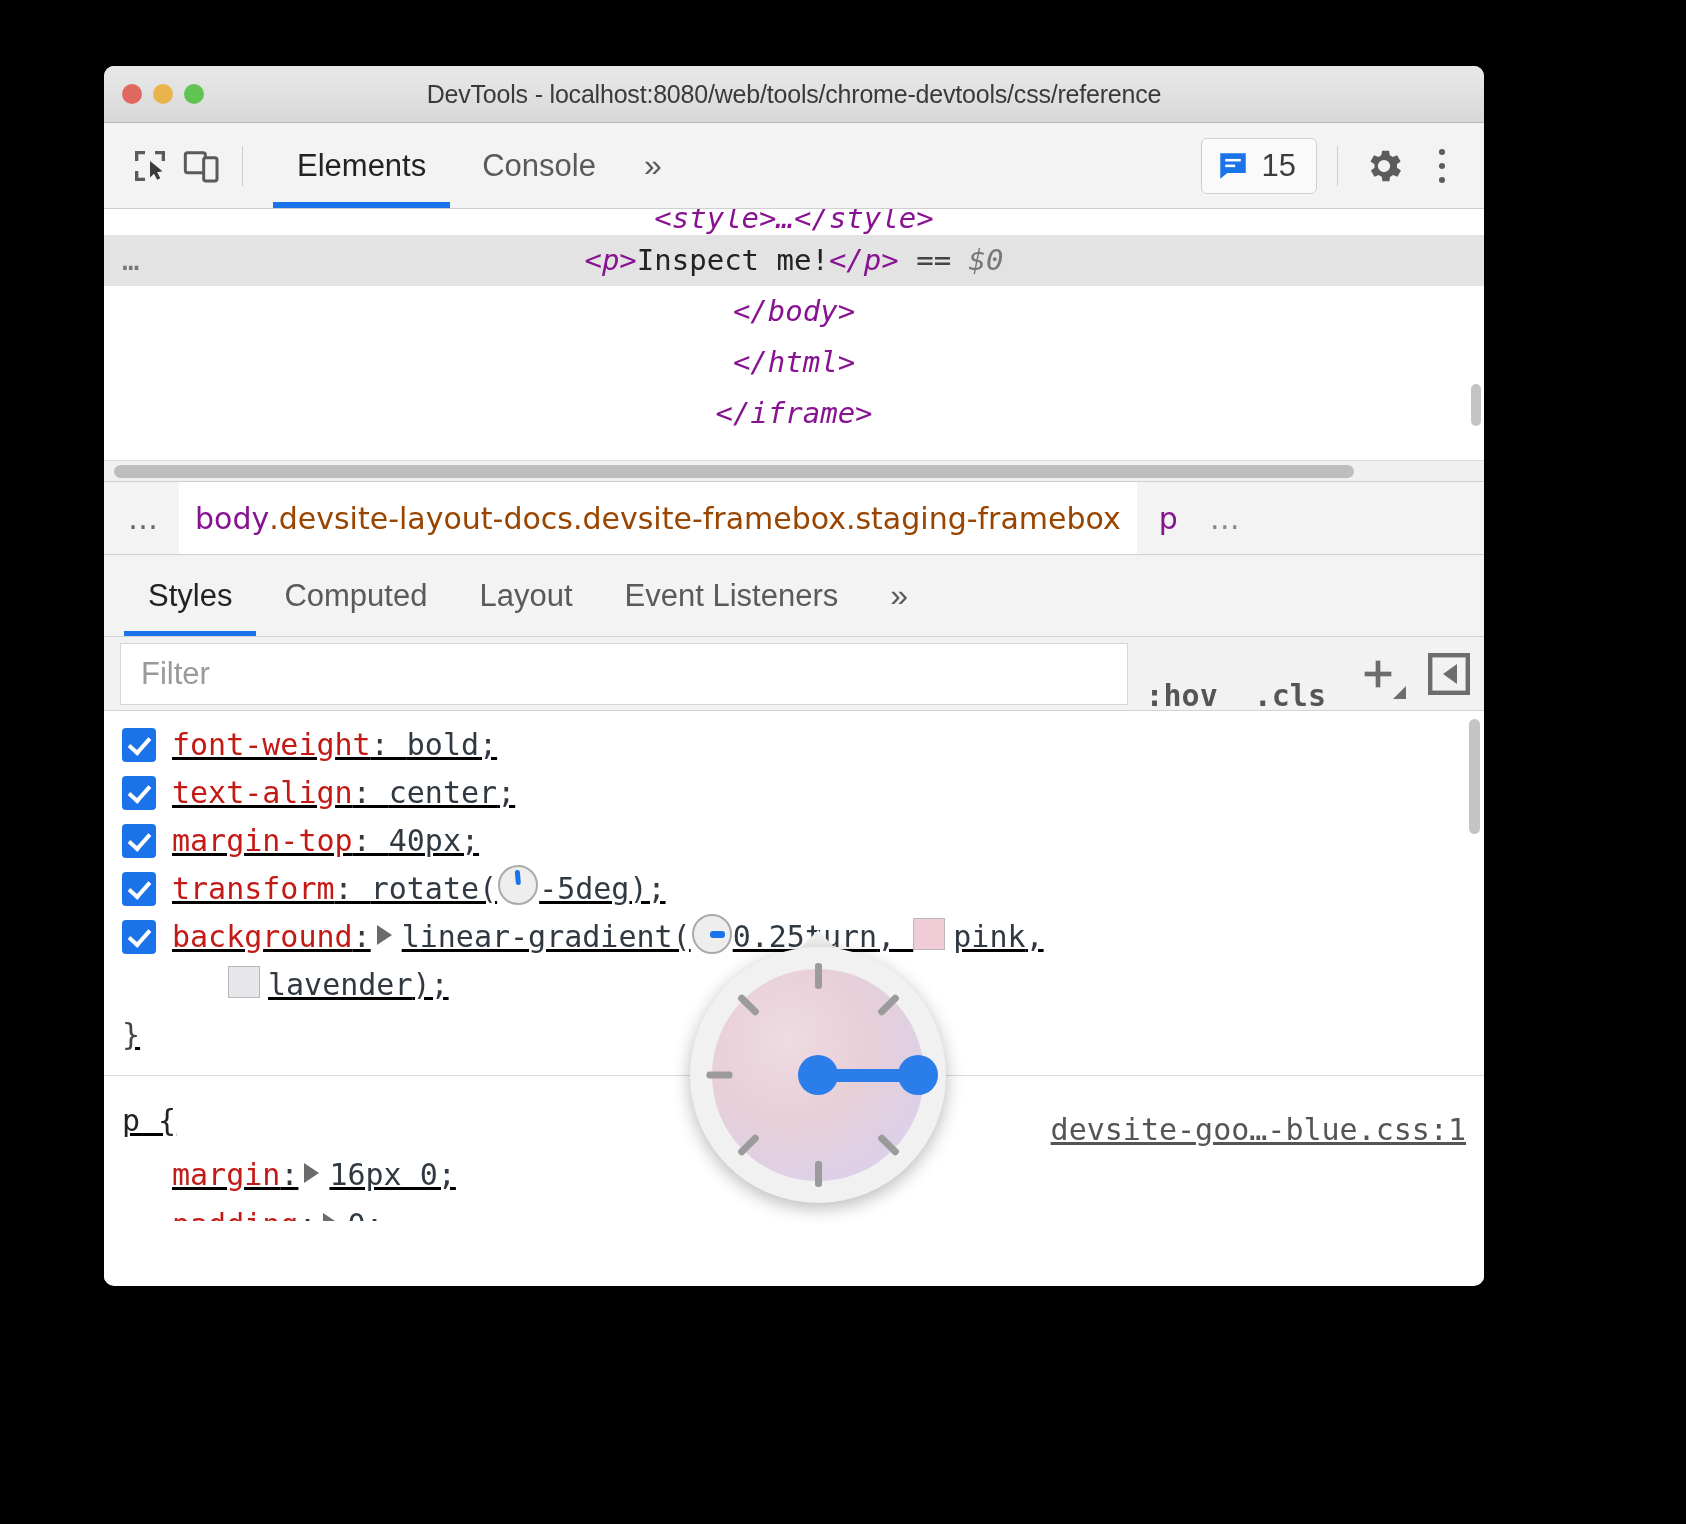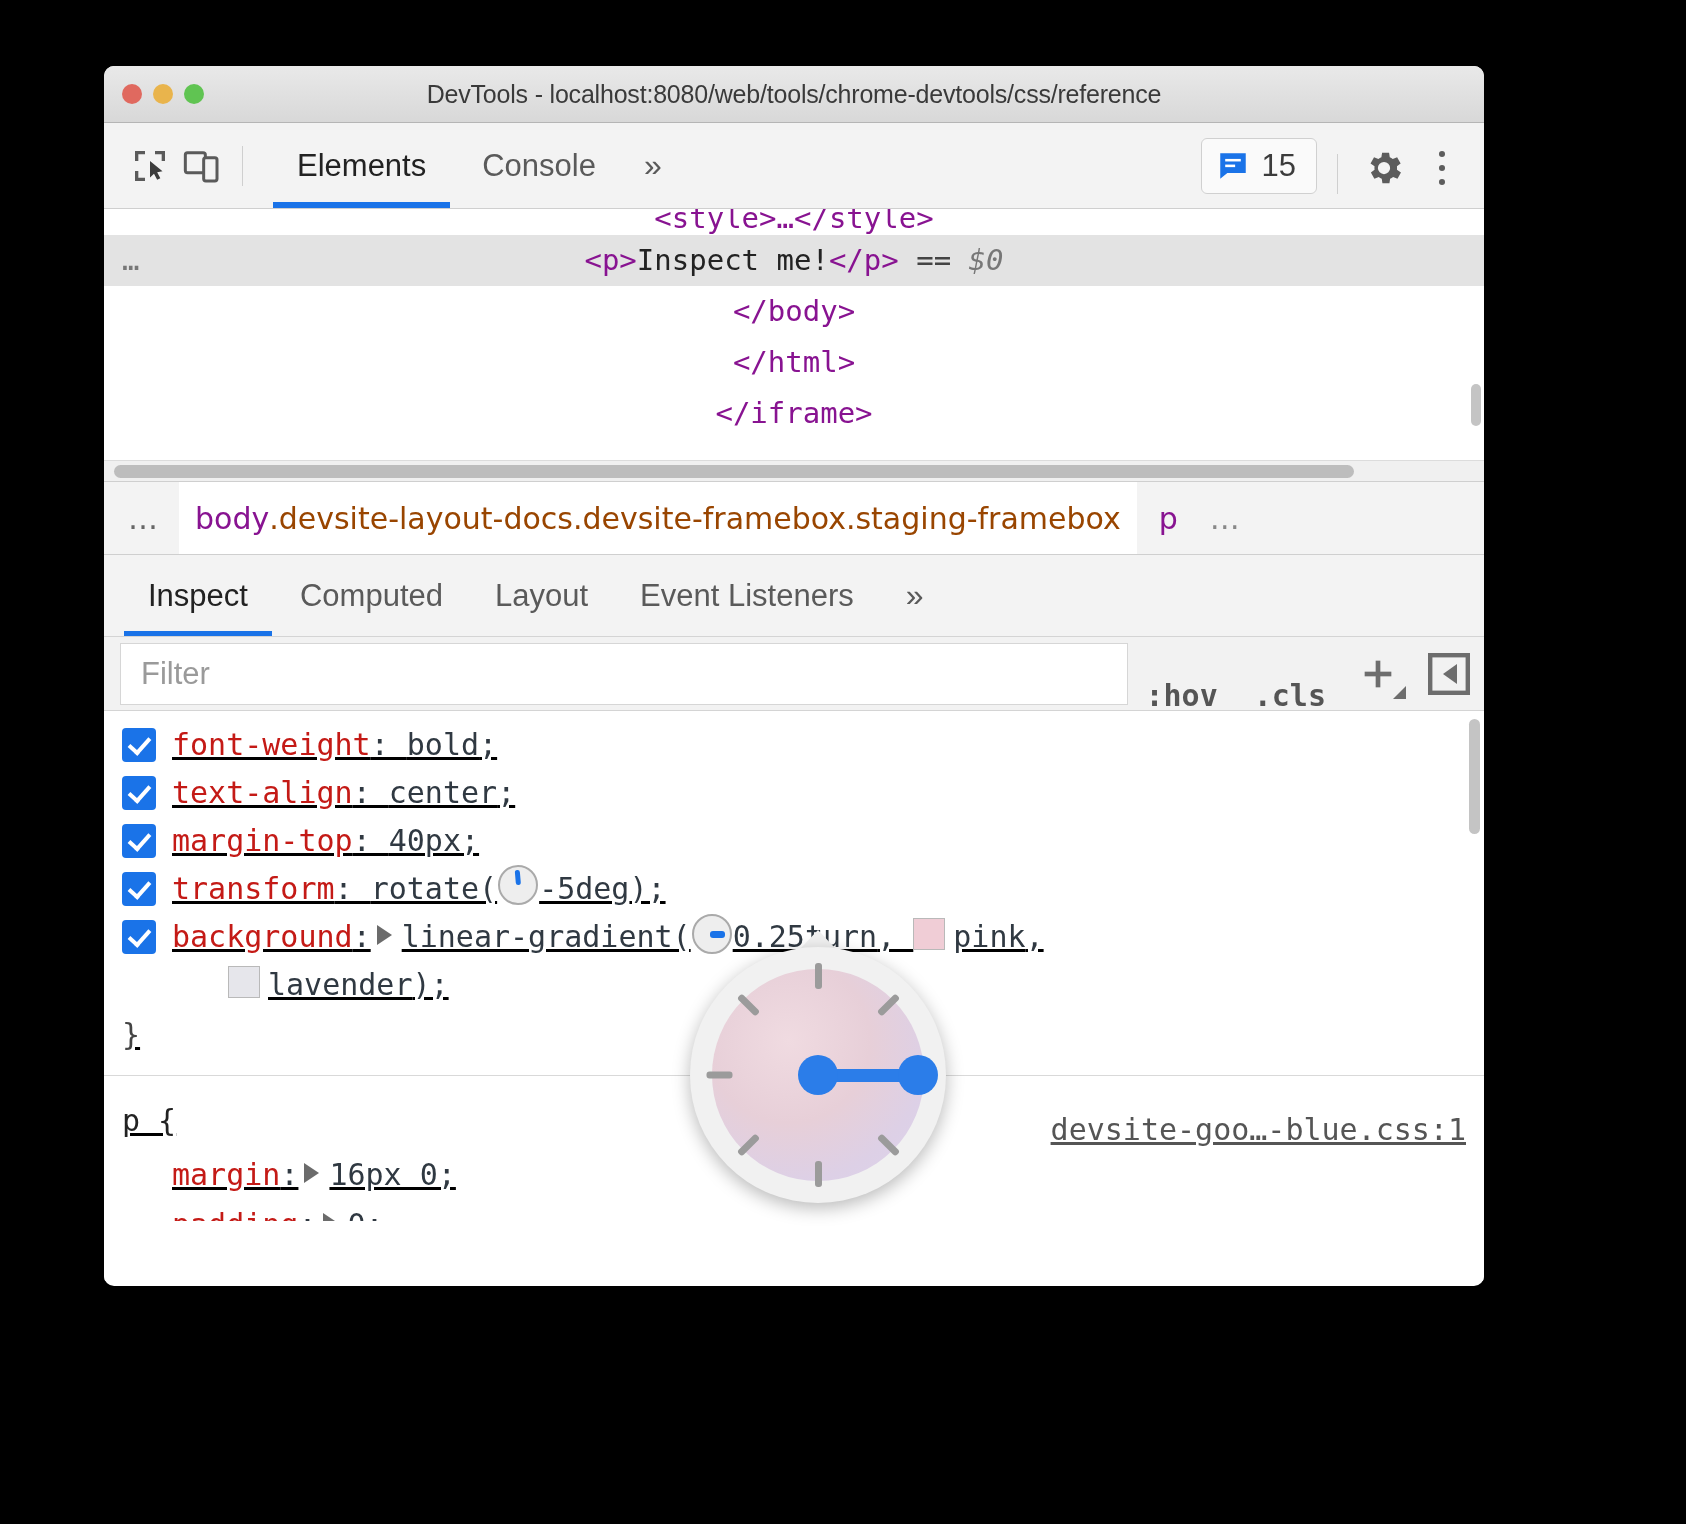--- a/index.html
+++ b/index.html
@@ -108,21 +108,21 @@
     position: absolute;
     left: 4px; right: 4px; bottom: 0;
     height: 6px;
     background: #1a73e8;
   }
   .tab.more { font-size: 32px; color: #5a5a5a; padding: 0 20px; }
 
   .tb-right {
     margin-left: auto;
     display: flex;
-    align-items: flex-end;
+    align-items: center;
     gap: 6px;
   }
   .msgbtn {
     display: flex; align-items: center; gap: 12px;
     border: 1px solid #d0d0d0;
     border-radius: 6px;
     background: #fafafa;
     padding: 9px 20px 9px 14px;
   }
   .msgcount { font-size: 31px; color: #3c3c3c; }
@@ -144,21 +144,21 @@
     position: relative;
   }
   .dom-row.partial { height: 26px; line-height: 18px; overflow: hidden; }
   .dom-row.selected { background: #e3e3e3; }
   .dots-left {
     position: absolute;
     left: 18px; top: 0;
     color: #777;
     letter-spacing: 3px;
   }
-  .tagp { color: #881391; }
+  .tagp { color: #881391; font-style: italic; }
   .txt  { color: #222; }
   .dollar { color: #777; font-style: italic; }
   .eq { color: #444; }
 
   .hscroll {
     position: absolute;
     left: 0; right: 0; bottom: 0;
     height: 20px;
     background: #f0f0f0;
     border-top: 1px solid #dcdcdc;
@@ -579,21 +579,21 @@
       <span class="bc-ellipsis">…</span>
       <span class="bc-crumb">
         <span class="bc-tag">body</span>
           <span class="bc-cls">.devsite-layout-docs.devsite-framebox.staging-framebox</span>
       </span>
       <span class="bc-plain">p</span>
       <span class="bc-tail">…</span>
     </div>
 
     <div class="sidetabs">
-      <div class="stab active">Inspect</div>
+      <div class="stab active">Styles</div>
       <div class="stab">Computed</div>
       <div class="stab">Layout</div>
       <div class="stab">Event Listeners</div>
       <div class="stab more">»</div>
     </div>
 
     <div class="filterbar">
       <div class="filterinput">
         <span>Filter</span>
       </div>

